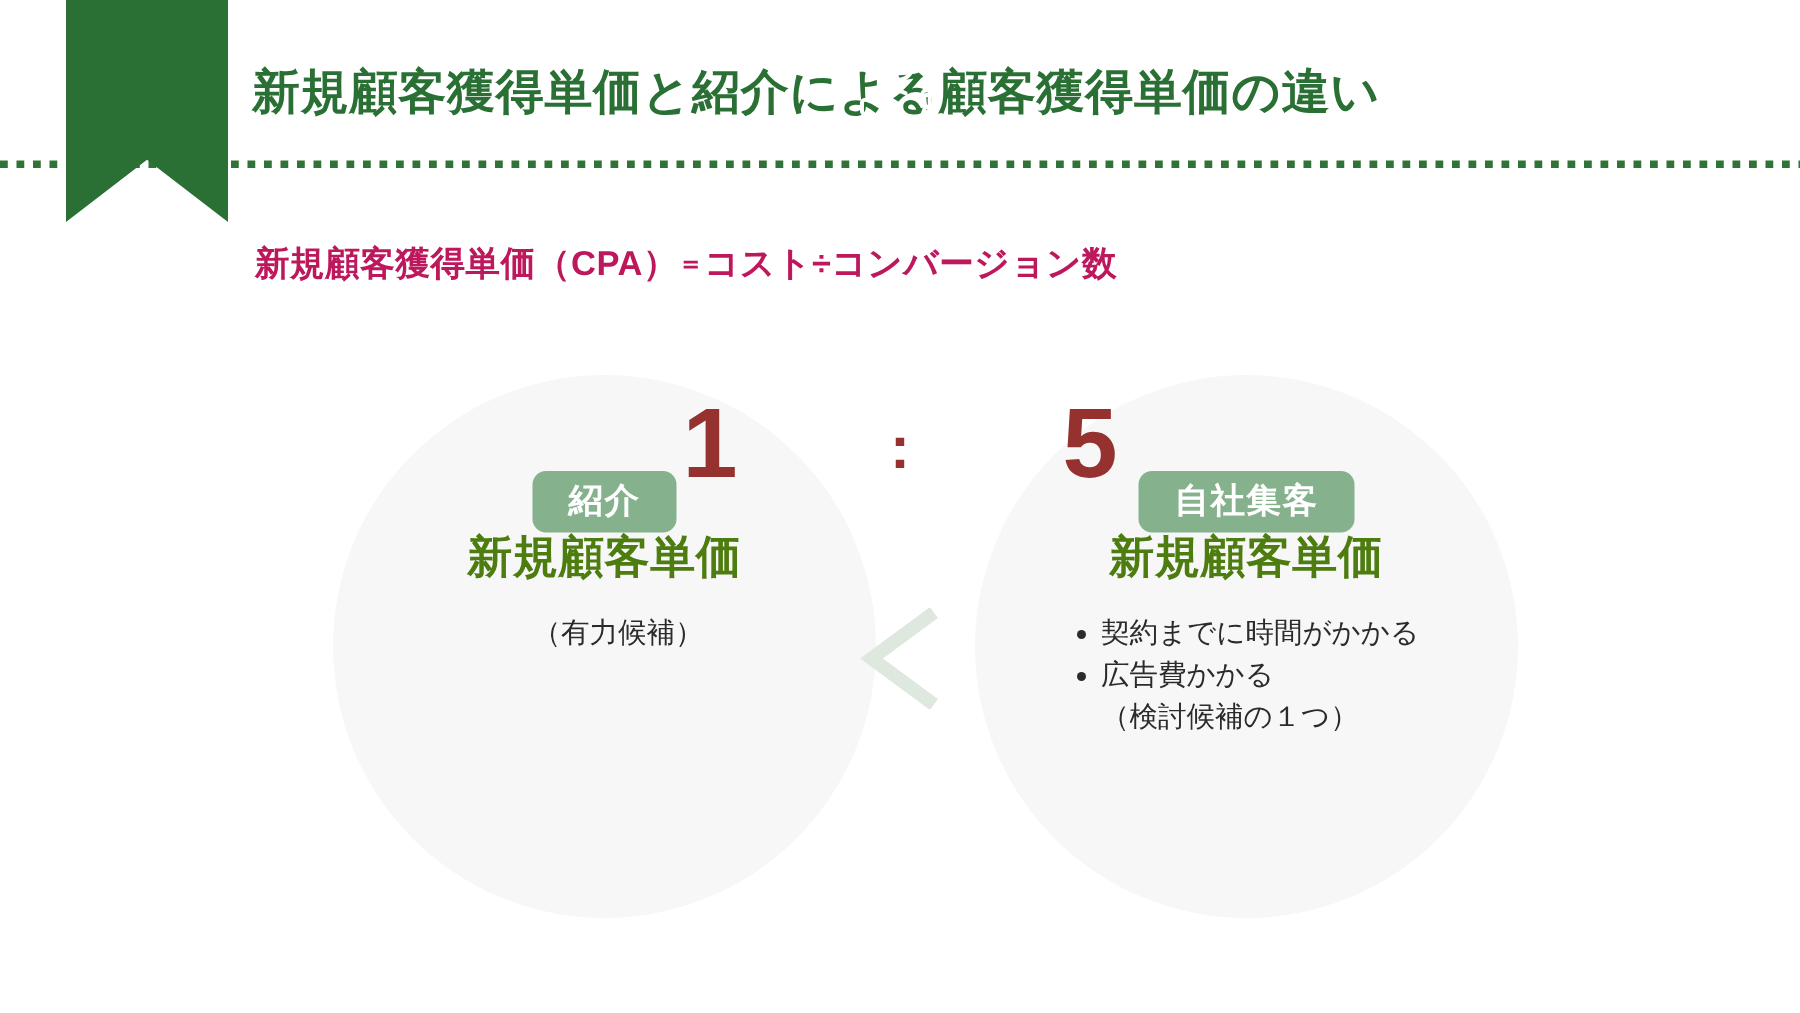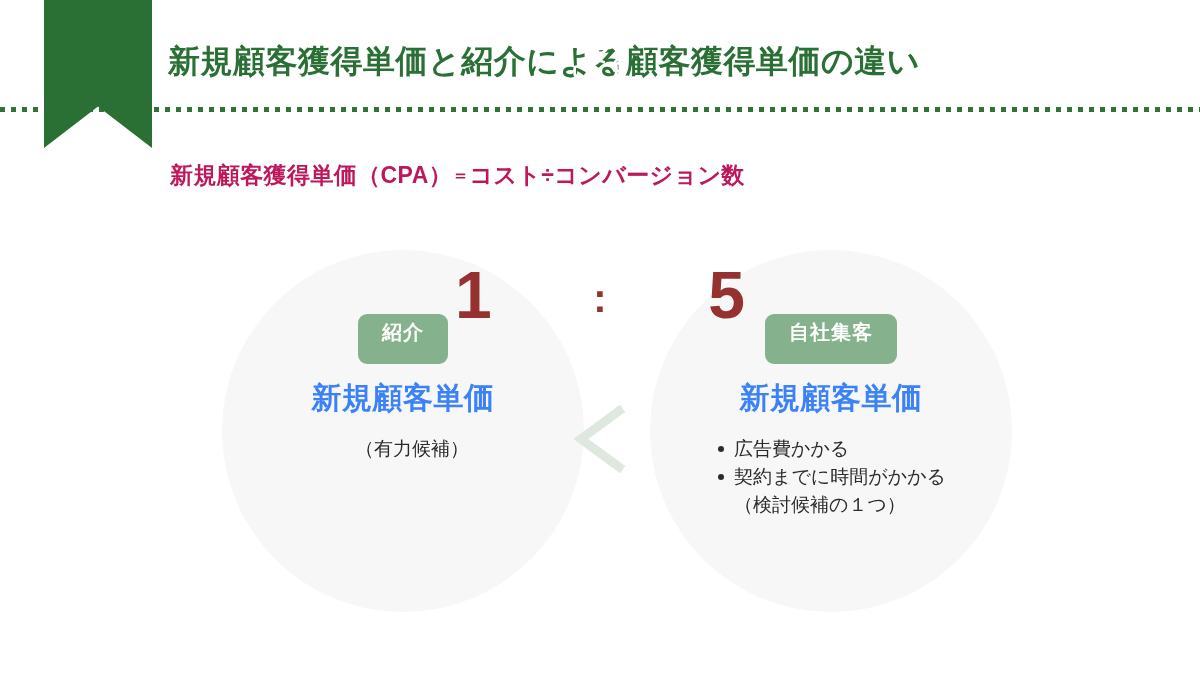--- a/index.html
+++ b/index.html
@@ -101,33 +101,32 @@
     flex-direction: column;
     align-items: center;
   }
   .panel-left  { left: 222px; }
   .panel-right { left: 650px; }
 
   .pill {
     margin-top: 64px;
     background: #85b28c;
     color: #ffffff;
-    font-size: 20px;
+    font-size: 23px;
     font-weight: bold;
     border-radius: 9px;
-    padding: 8px 24px 22px 24px;
+    padding: 8px 24px 10px 24px;
     letter-spacing: 1px;
     line-height: 1;
   }
 
   .panel-heading {
-    margin-top: 17px;
     font-size: 30px;
     font-weight: bold;
-    color: #3b82f6;
+    color: #4d7c0f;
     letter-spacing: 0.5px;
     line-height: 1.1;
   }
 
   .bullets {
     list-style: none;
     margin: 21px 0 0 0;
     padding: 0;
     font-size: 19px;
     color: #2b2b2b;
@@ -231,19 +230,19 @@
     <div class="panel-heading">新規顧客単価</div>
     <ul class="bullets">
       <li class="cont">（有力候補）</li>
     </ul>
   </div>
 
   <div class="panel panel-right">
     <div class="pill">自社集客</div>
     <div class="panel-heading">新規顧客単価</div>
     <ul class="bullets">
+      <li class="dot">契約までに時間がかかる</li>
       <li class="dot">広告費かかる</li>
-      <li class="dot">契約までに時間がかかる</li>
       <li class="cont">（検討候補の１つ）</li>
     </ul>
   </div>
 
 </div>
 
 </body></html>

